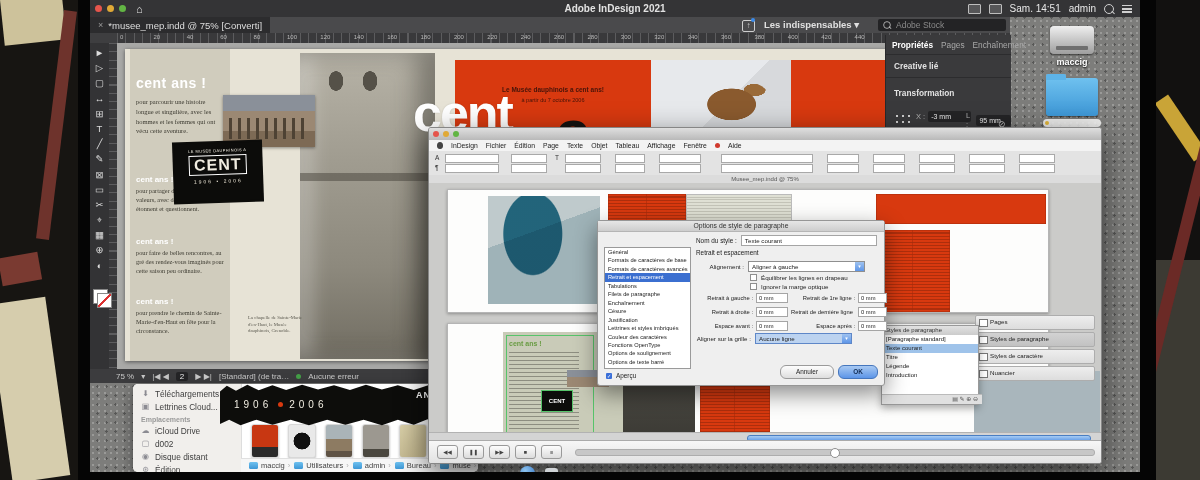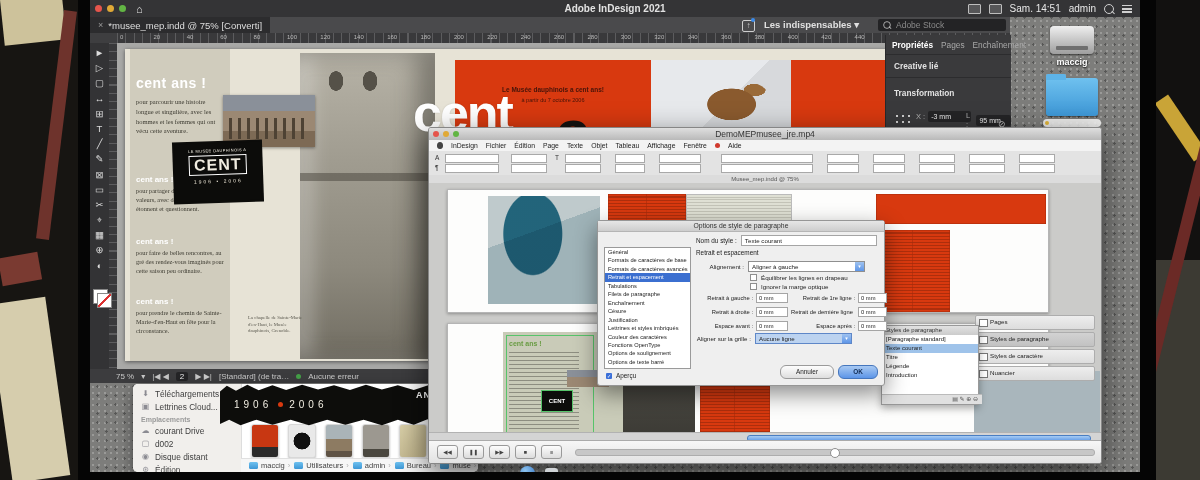--- a/index.html
+++ b/index.html
@@ -421,21 +421,21 @@
           </div>
             <div class="frow">
             <span class="fi">▣</span>
             <span class="ell">Lettrines Cloud...</span>
           </div>
           </div>
         <div class="fhead">Emplacements</div>
         <div>
             <div class="frow">
             <span class="fi">☁</span>
-            <span class="ell">courant Drive</span>
+            <span class="ell">iCloud Drive</span>
           </div>
             <div class="frow">
             <span class="fi">▢</span>
             <span class="ell">d002</span>
           </div>
             <div class="frow">
             <span class="fi">◉</span>
             <span class="ell">Disque distant</span>
           </div>
             <div class="frow">
@@ -489,21 +489,20 @@
         <span>2006</span>
       </div>
       <div class="aw-ans">ANS</div>
     </div>
 
     <div class="abs video">
       <div class="vtitle">
         <span class="vdot d-red"></span>
         <span class="vdot d-yel"></span>
         <span class="vdot d-grn"></span>
-        <span class="vtitle-text">DemoMEPmusee_jre.mp4</span>
       </div>
 
       <div class="vmenu">
         <span class="vapple"></span>
         <span style="display:flex;gap:8px">
             <span>InDesign</span>
             <span>Fichier</span>
             <span>Édition</span>
             <span>Page</span>
             <span>Texte</span>

